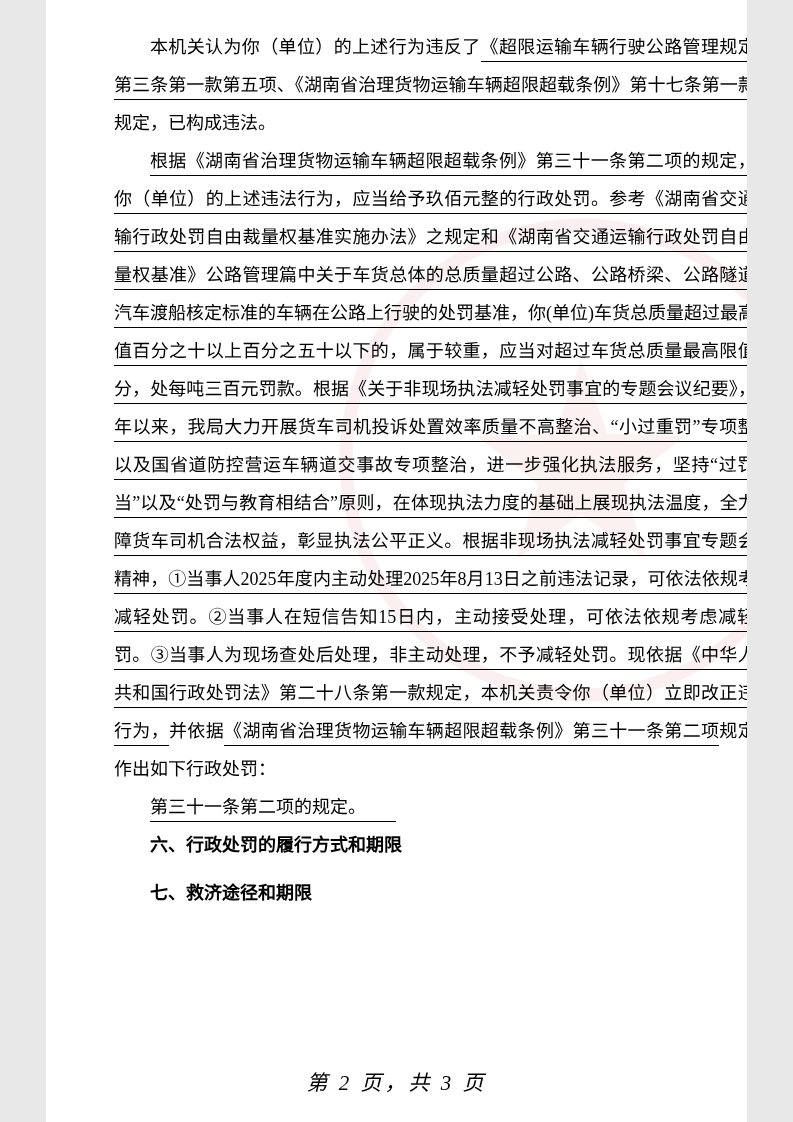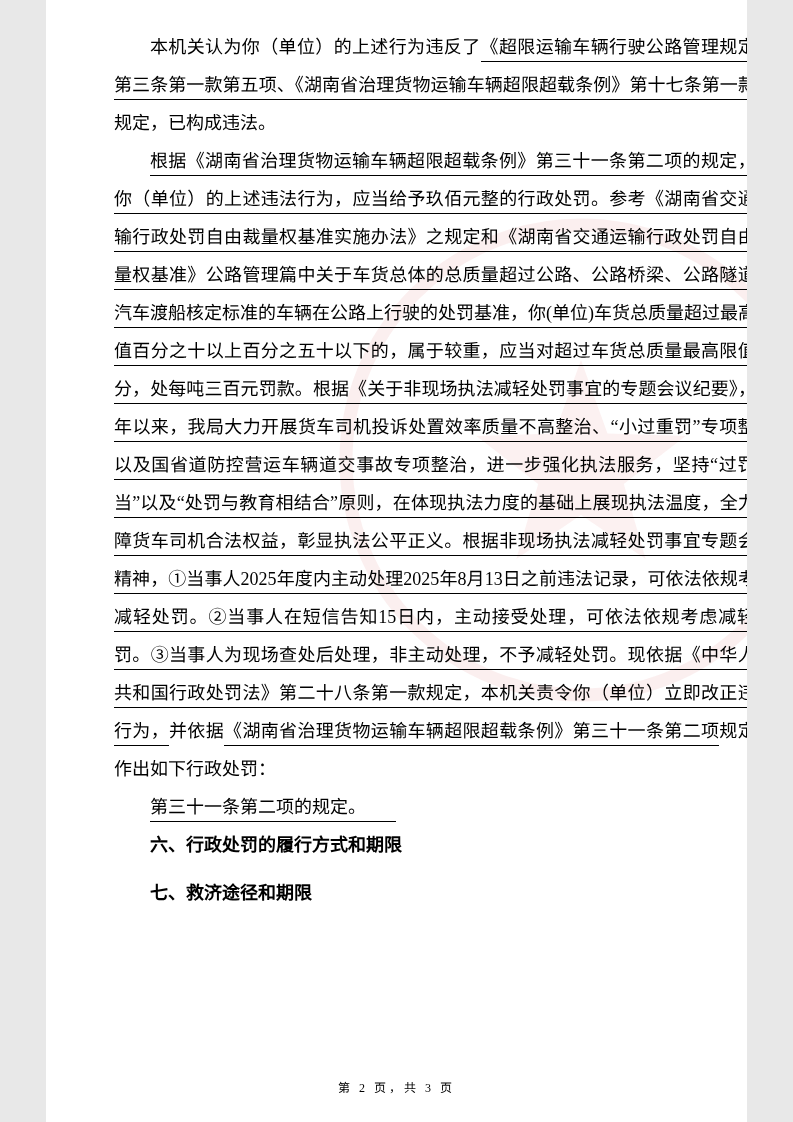--- a/index.html
+++ b/index.html
@@ -51,22 +51,23 @@
   }
   .u-extend {
     padding-right: 30px;
   }
   .footer {
     position: absolute;
     left: 0;
     right: 0;
     bottom: 26px;
     text-align: center;
-    font-size: 12px;
+    font-size: 21px;
     letter-spacing: 3px;
+    font-style: italic;
   }
 </style>
 </head>
 <body>
 
 <div class="page">
 
   <svg class="watermark" viewBox="0 0 793 1122" xmlns="http://www.w3.org/2000/svg">
     <circle cx="535" cy="460" r="235" fill="none" stroke-width="13" stroke-opacity="0.12" stroke="#e07a7a"></circle>
     <polygon points="535,360 561.5,433.6 639.6,436 577.8,483.9 599.7,559 535,515 470.3,559 492.2,483.9 430.4,436 508.5,433.6" fill-opacity="0.10" fill="#e07a7a"></polygon>

